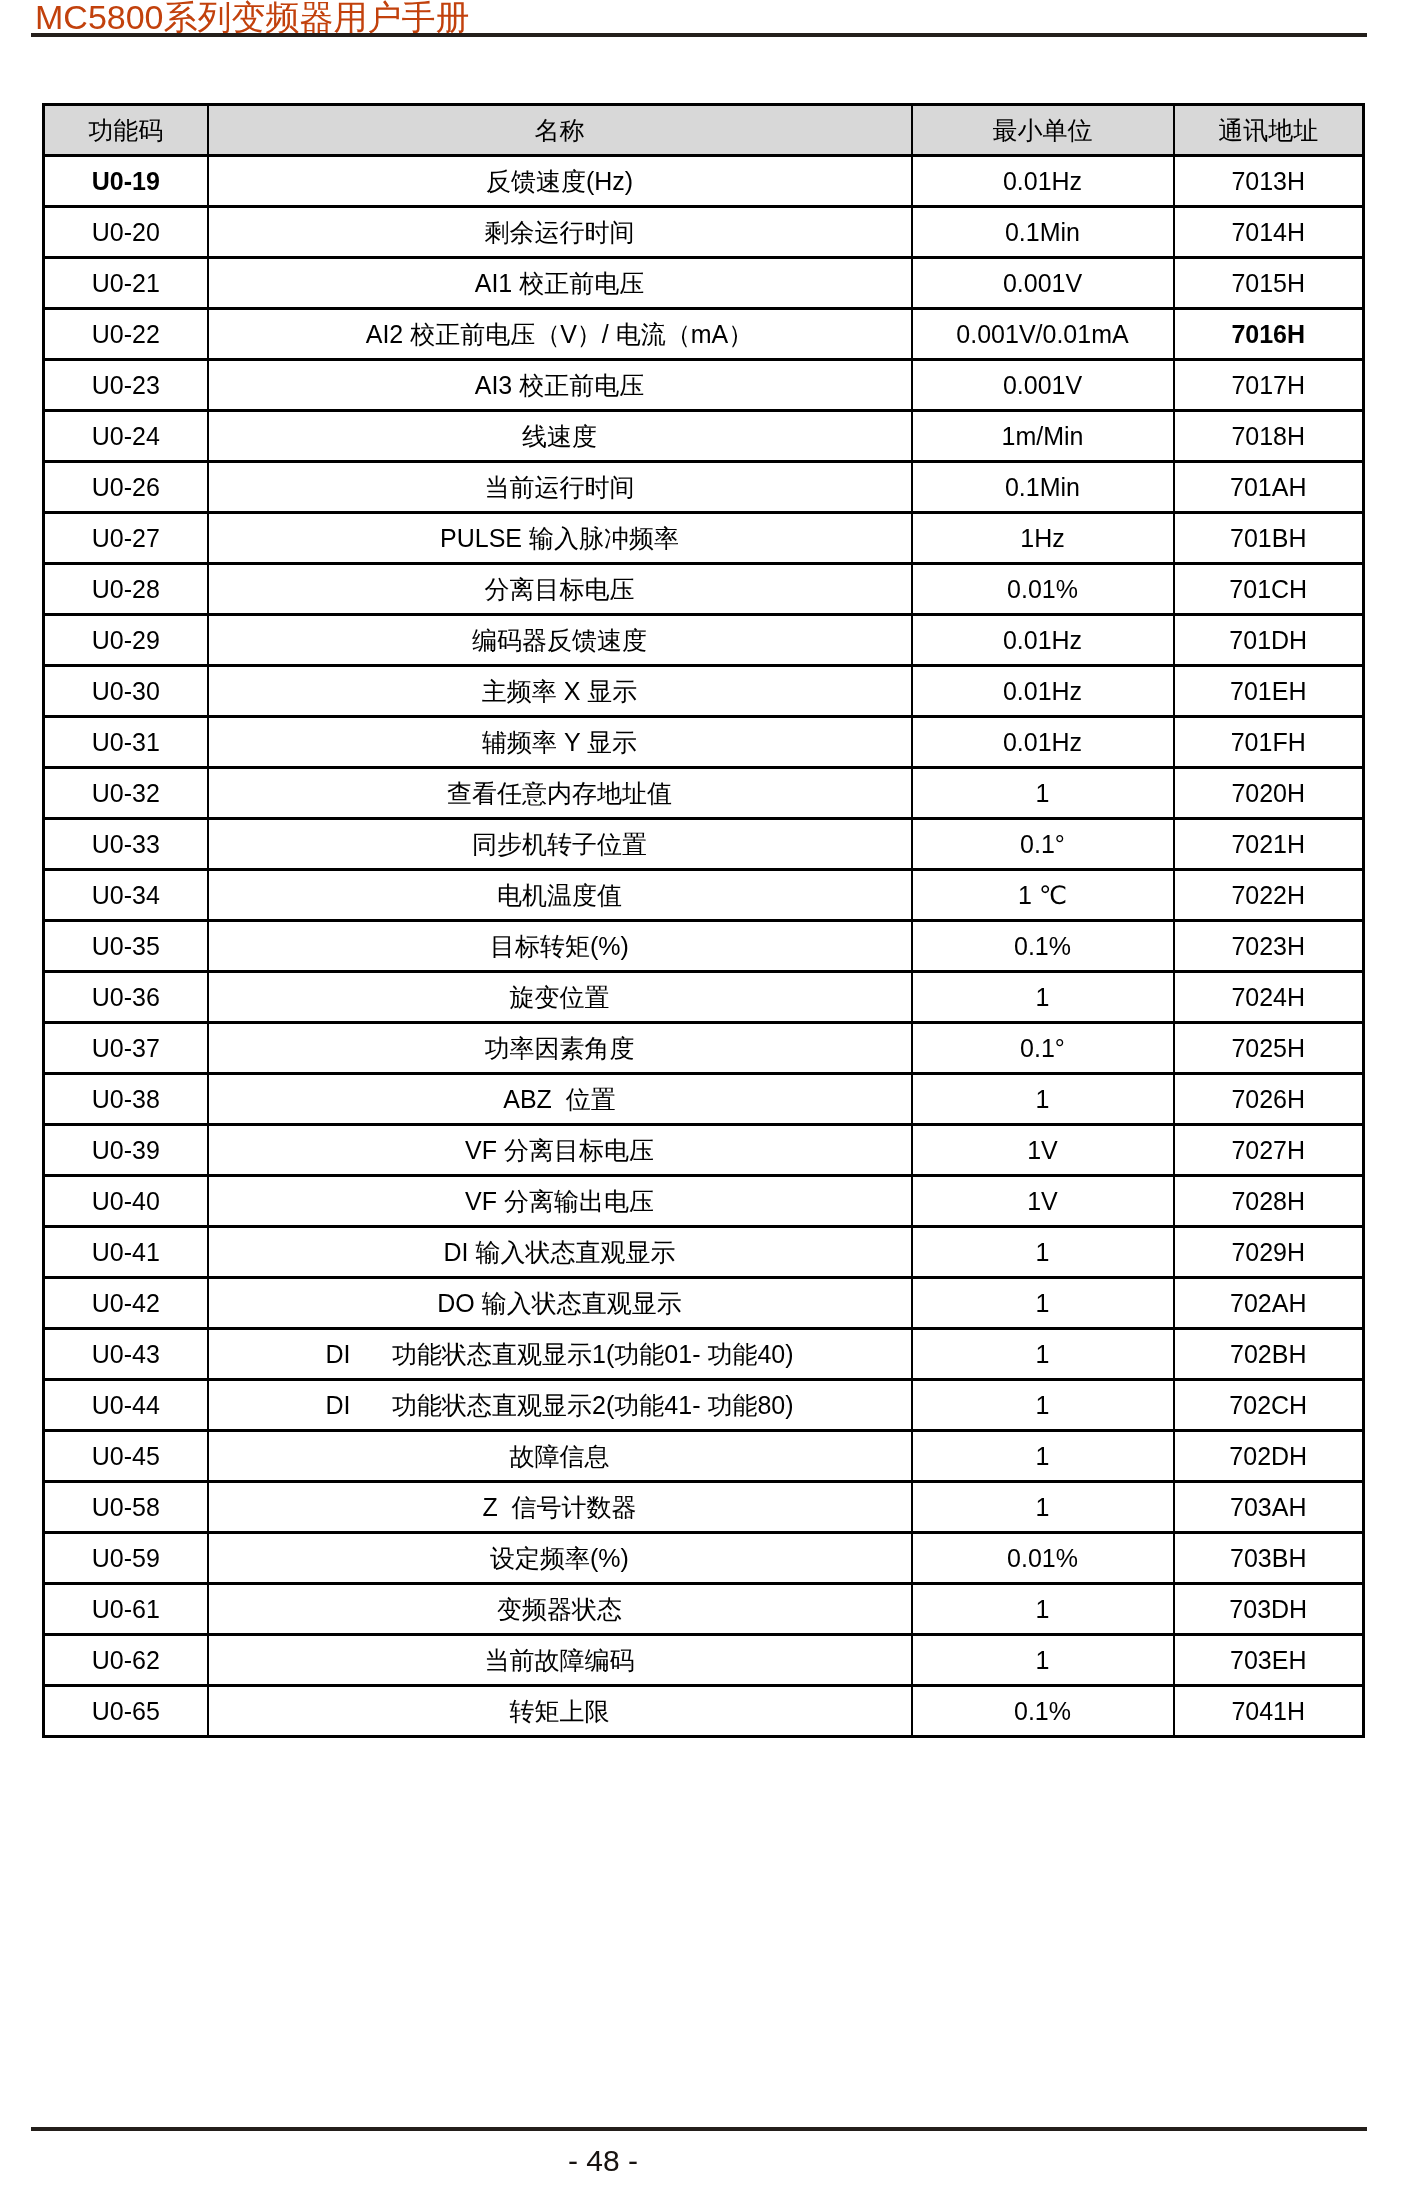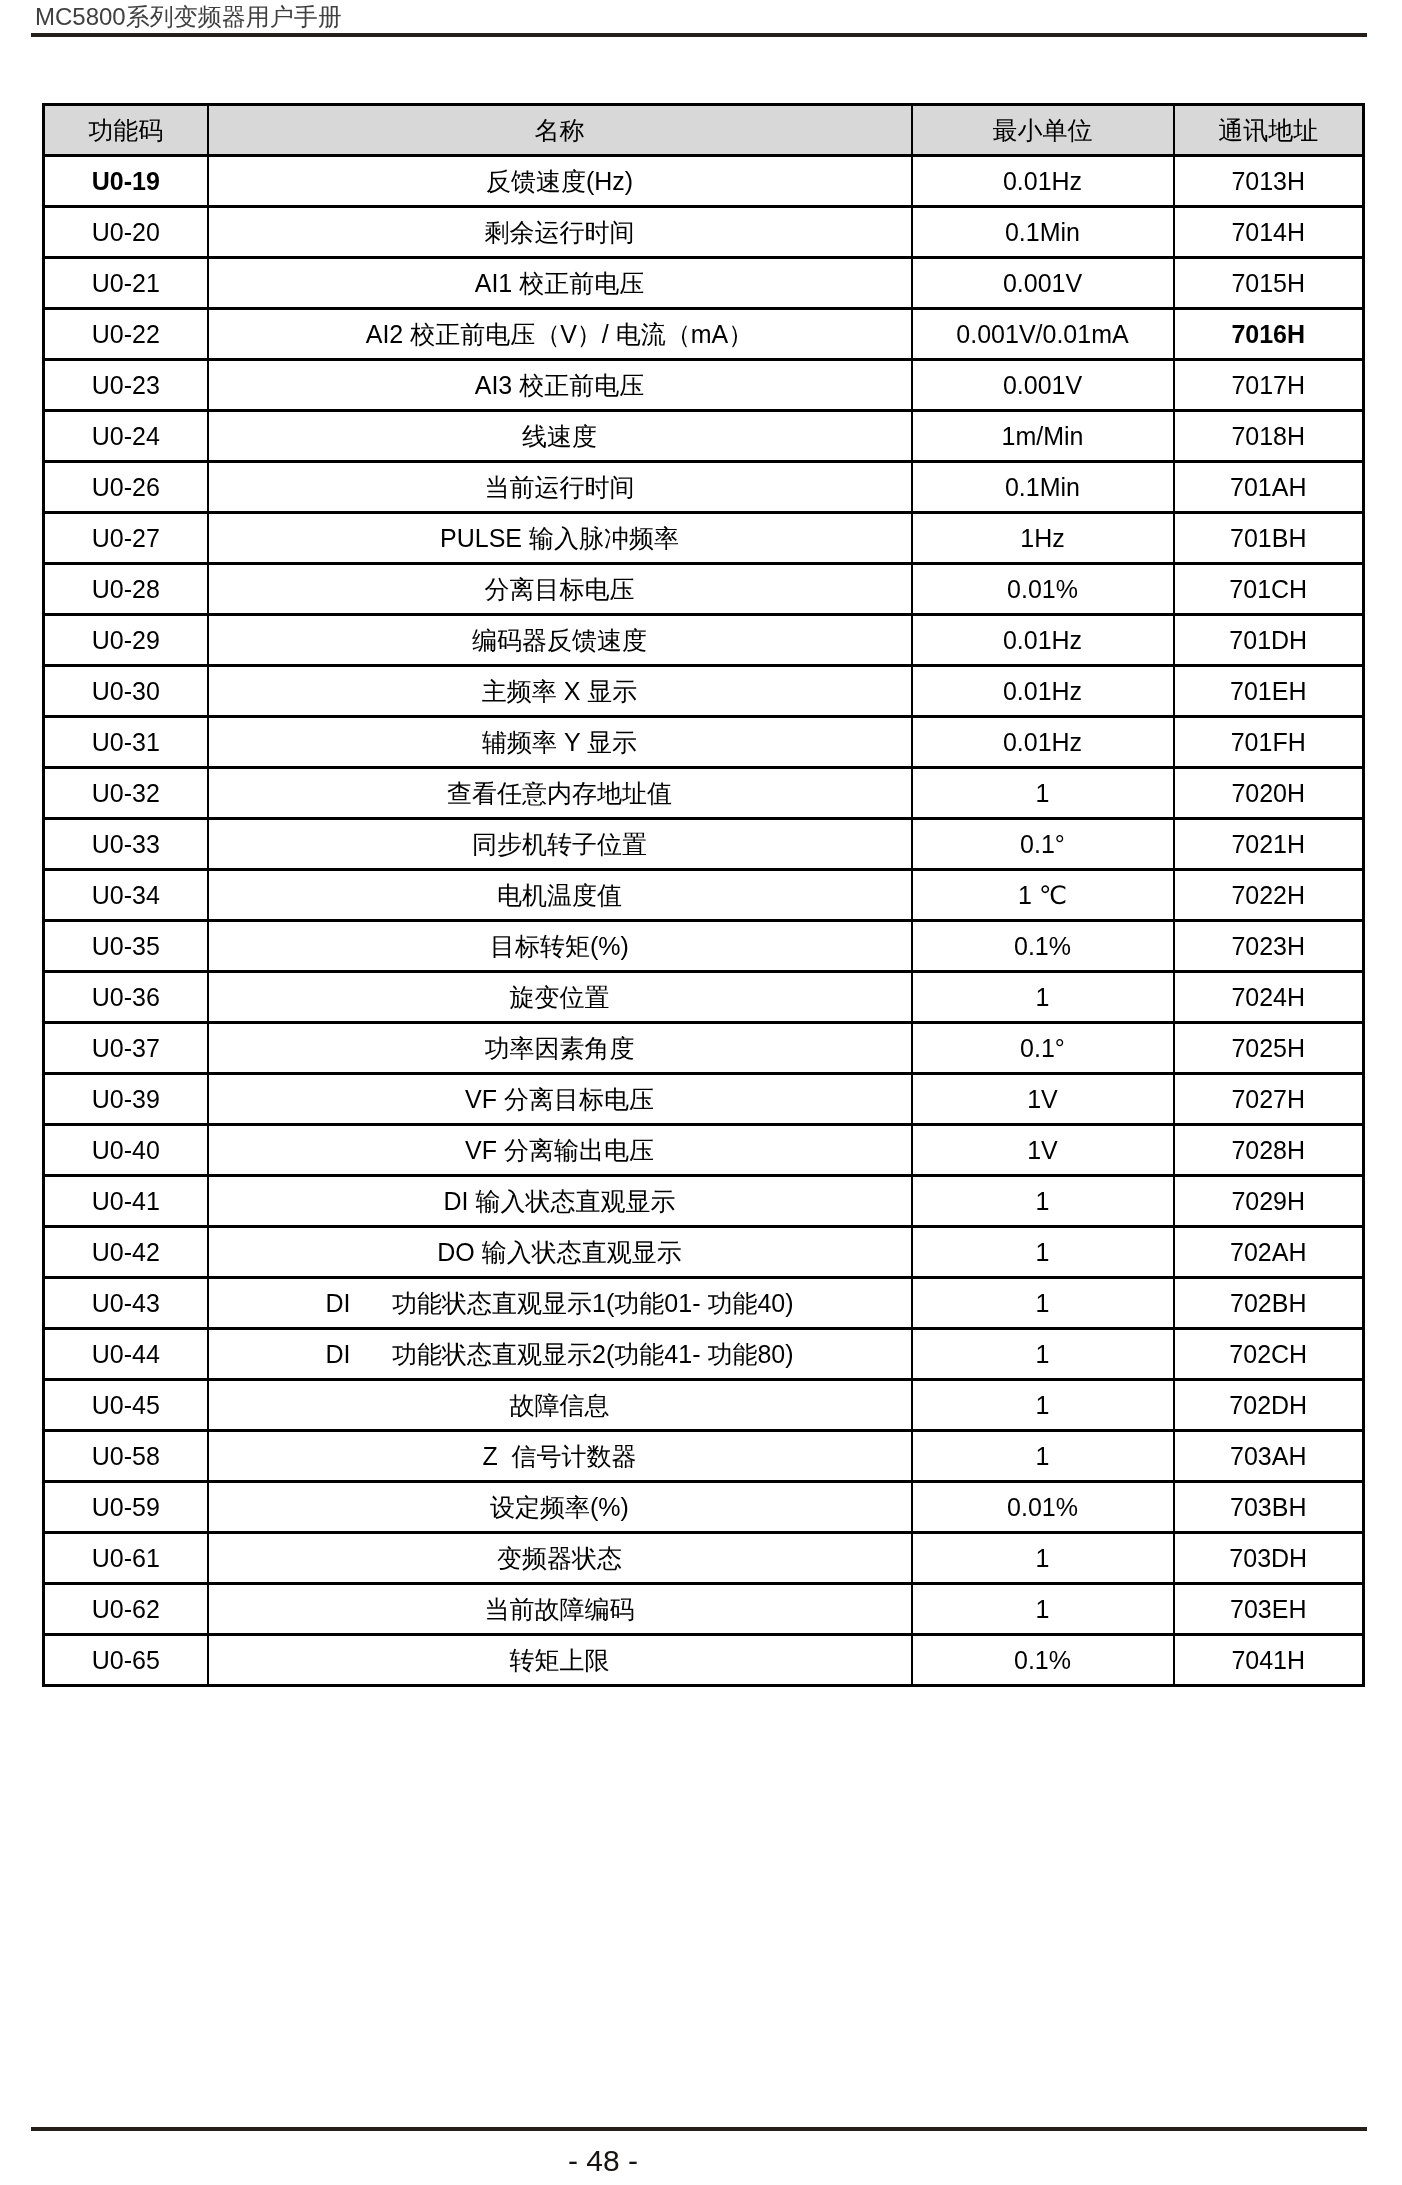--- a/index.html
+++ b/index.html
@@ -9,24 +9,24 @@
     height: 2185px;
     background: #ffffff;
     overflow: hidden;
     font-family: "Liberation Sans", "DejaVu Sans", sans-serif;
     color: #0b0b0b;
   }
   .doc-title {
     position: absolute;
     left: 35px;
     top: 0px;
-    font-size: 24px;
+    font-size: 34px;
     line-height: 34px;
     letter-spacing: 0px;
-    color: #404040;
+    color: #c2410c;
     white-space: pre;
   }
   .rule {
     position: absolute;
     left: 31px;
     width: 1336px;
     height: 4px;
     background: #241f1b;
   }
   .rule-top { top: 33px; }
@@ -197,20 +197,26 @@
           <td>1</td>
           <td>7024H</td>
         </tr>
         <tr>
           <td>U0-37</td>
           <td>功率因素角度</td>
           <td>0.1°</td>
           <td>7025H</td>
         </tr>
         <tr>
+          <td>U0-38</td>
+          <td>ABZ  位置</td>
+          <td>1</td>
+          <td>7026H</td>
+        </tr>
+        <tr>
           <td>U0-39</td>
           <td>VF 分离目标电压</td>
           <td>1V</td>
           <td>7027H</td>
         </tr>
         <tr>
           <td>U0-40</td>
           <td>VF 分离输出电压</td>
           <td>1V</td>
           <td>7028H</td>

